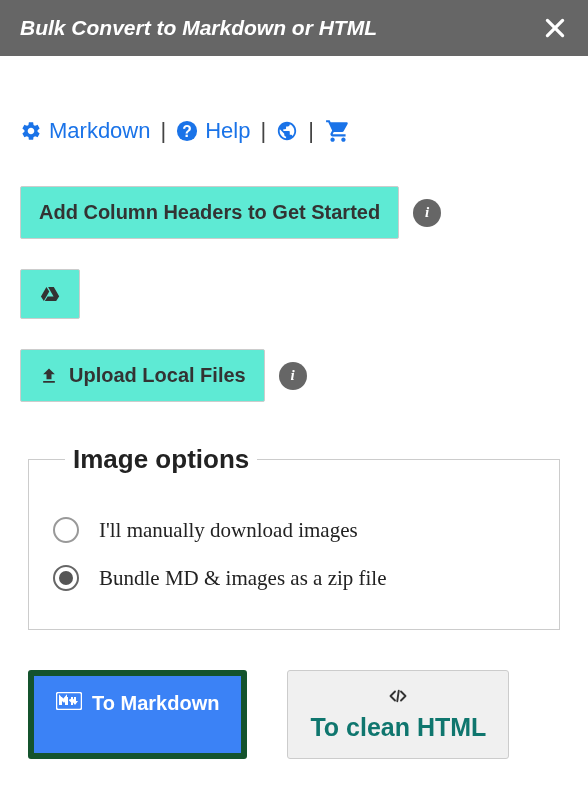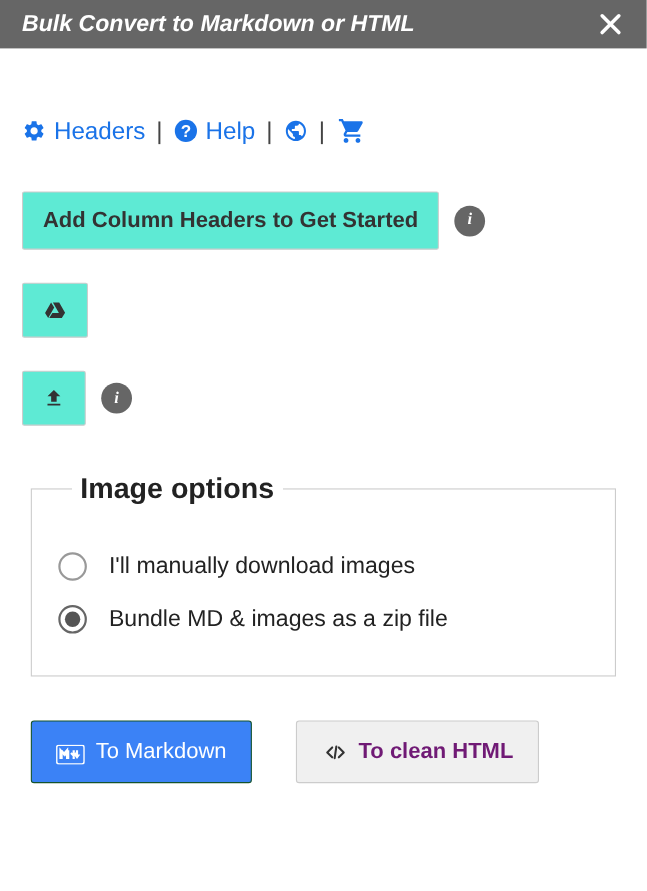--- a/index.html
+++ b/index.html
@@ -1,39 +1,39 @@
 <!DOCTYPE html>
 <html><head>
   <meta charset="utf-8">
   <style>
     * { box-sizing: border-box; margin: 0; padding: 0; }
     body { font-family: -apple-system, BlinkMacSystemFont, "Segoe UI", Arial, sans-serif; width: 588px; height: 810px; background: #fff; }
-    .header { background: #666; height: 44px; display: flex; align-items: center; justify-content: space-between; padding: 0 20px; }
+    .header { background: #666; height: 56px; display: flex; align-items: center; justify-content: space-between; padding: 0 20px; }
     .header-title { color: #fff; font-size: 21px; font-weight: 700; font-style: italic; }
     .close-btn { color: #fff; cursor: pointer; display: flex; align-items: center; }
     .content { padding: 26px 20px; }
     .links-row { display: flex; align-items: center; gap: 10px; margin: 36px 0 42px 0; font-size: 22px; }
     .link { color: #1a73e8; display: inline-flex; align-items: center; gap: 7px; cursor: pointer; }
     .link-icon { display: inline-flex; align-items: center; }
     .sep { color: #444; font-size: 22px; }
     .cart-link { color: #1a73e8; display: inline-flex; align-items: center; cursor: pointer; }
     .btn-row { display: flex; align-items: center; gap: 14px; margin-bottom: 30px; }
     .gray-btn { background: #5eead4; border: 1px solid #ccc; padding: 14px 18px; font-size: 20px; font-weight: 700; color: #333; cursor: pointer; display: inline-flex; align-items: center; gap: 10px; border-radius: 2px; }
     .info-badge { width: 28px; height: 28px; border-radius: 50%; background: #666; color: #fff; display: inline-flex; align-items: center; justify-content: center; font-size: 15px; font-weight: 700; font-style: italic; font-family: Georgia, serif; cursor: pointer; }
     fieldset { border: 1px solid #ccc; margin: 42px 8px 0 8px; padding: 28px 24px 38px 24px; }
     legend { font-size: 26px; font-weight: 700; color: #222; padding: 0 8px; margin-left: 12px; }
-    .radio-row { display: flex; align-items: center; gap: 20px; margin-top: 14px; margin-bottom: 12px; }
+    .radio-row { display: flex; align-items: center; gap: 20px; margin-top: 14px; margin-bottom: 12px; font-family: Liberation Serif, serif; }
     .radio-row + .radio-row { margin-top: 22px; margin-bottom: 0; align-items: center; }
     .radio { width: 26px; height: 26px; border: 2px solid #999; border-radius: 50%; display: inline-flex; align-items: center; justify-content: center; cursor: pointer; flex-shrink: 0; }
     .radio.selected { border-color: #666; }
     .radio-dot { width: 14px; height: 14px; border-radius: 50%; background: #555; }
     .radio-label { font-size: 21px; color: #222; }
     .action-row { display: flex; gap: 40px; margin-top: 40px; padding: 0 8px; }
-    .primary-btn { background: #3b82f6; color: #fff; border: 1px solid #14532d; padding: 16px 22px; font-size: 20px; font-weight: 400; cursor: pointer; border-radius: 3px; display: inline-flex; align-items: flex-end; gap: 10px; }
-    .secondary-btn { background: #f0f0f0; color: #701a75; border: 1px solid #ccc; padding: 16px 22px; font-size: 20px; font-weight: 700; cursor: pointer; border-radius: 3px; display: inline-flex; align-items: center; gap: 8px; }
+    .primary-btn { background: #3b82f6; color: #fff; border: 6px solid #14532d; padding: 16px 22px; font-size: 20px; font-weight: 700; cursor: pointer; border-radius: 3px; display: inline-flex; align-items: flex-start; gap: 10px; }
+    .secondary-btn { background: #f0f0f0; color: #0f766e; border: 1px solid #ccc; padding: 16px 22px; font-size: 25px; font-weight: 700; cursor: pointer; border-radius: 3px; display: inline-flex; align-items: center; gap: 8px; flex-direction: column; }
     svg { display: block; }
   </style>
 </head>
 <body>
 
 <div class="header">
   <div class="header-title">Bulk Convert to Markdown or HTML</div>
   <div class="close-btn">
     <svg width="26" height="26" viewBox="0 0 24 24" fill="none" stroke="#fff" stroke-width="3" stroke-linecap="round">
         <line x1="5" y1="5" x2="19" y2="19"></line>
@@ -44,21 +44,21 @@
 
 <div class="content">
 
   <div class="links-row">
     <span class="link">
       <span class="link-icon">
         <svg width="22" height="22" viewBox="0 0 24 24" fill="#1a73e8">
             <path d="M19.14 12.94c.04-.3.06-.61.06-.94 0-.32-.02-.64-.07-.94l2.03-1.58c.18-.14.23-.41.12-.61l-1.92-3.32c-.12-.22-.37-.29-.59-.22l-2.39.96c-.5-.38-1.03-.7-1.62-.94l-.36-2.54c-.04-.24-.24-.41-.48-.41h-3.84c-.24 0-.43.17-.47.41l-.36 2.54c-.59.24-1.13.57-1.62.94l-2.39-.96c-.22-.08-.47 0-.59.22L2.74 8.87c-.12.21-.08.47.12.61l2.03 1.58c-.05.3-.07.63-.07.94 0 .31.02.64.06.94l-2.03 1.58c-.18.14-.23.41-.12.61l1.92 3.32c.12.22.37.29.59.22l2.39-.96c.5.38 1.03.7 1.62.94l.36 2.54c.05.24.24.41.48.41h3.84c.24 0 .44-.17.47-.41l.36-2.54c.59-.24 1.13-.56 1.62-.94l2.39.96c.22.08.47 0 .59-.22l1.92-3.32c.12-.22.07-.47-.12-.61l-2.01-1.58zM12 15.6c-1.98 0-3.6-1.62-3.6-3.6s1.62-3.6 3.6-3.6 3.6 1.62 3.6 3.6-1.62 3.6-3.6 3.6z"></path>
           </svg>
       </span>
-      <span>Headers</span>
+      <span>Markdown</span>
     </span>
     <span class="sep">|</span>
     <span class="link">
       <span class="link-icon">
         <svg width="22" height="22" viewBox="0 0 24 24" fill="#1a73e8">
             <circle cx="12" cy="12" r="11"></circle>
             <text x="12" y="18" text-anchor="middle" font-size="17" font-weight="900" fill="#fff">?</text>
           </svg>
       </span>
       <span>Help</span>
@@ -96,20 +96,21 @@
     </button>
   </div>
 
   <div class="btn-row">
     <button class="gray-btn">
       <span>
         <svg width="20" height="20" viewBox="0 0 24 24" fill="#333">
             <path d="M9 16h6v-6h4l-7-7-7 7h4v6zm-4 2h14v2H5v-2z"></path>
           </svg>
       </span>
+      <span>Upload Local Files</span>
     </button>
     <span class="info-badge">i</span>
   </div>
 
   <fieldset>
     <legend>Image options</legend>
     <div class="radio-row">
       <span class="radio"></span>
       <span class="radio-label">I'll manually download images</span>
     </div>

